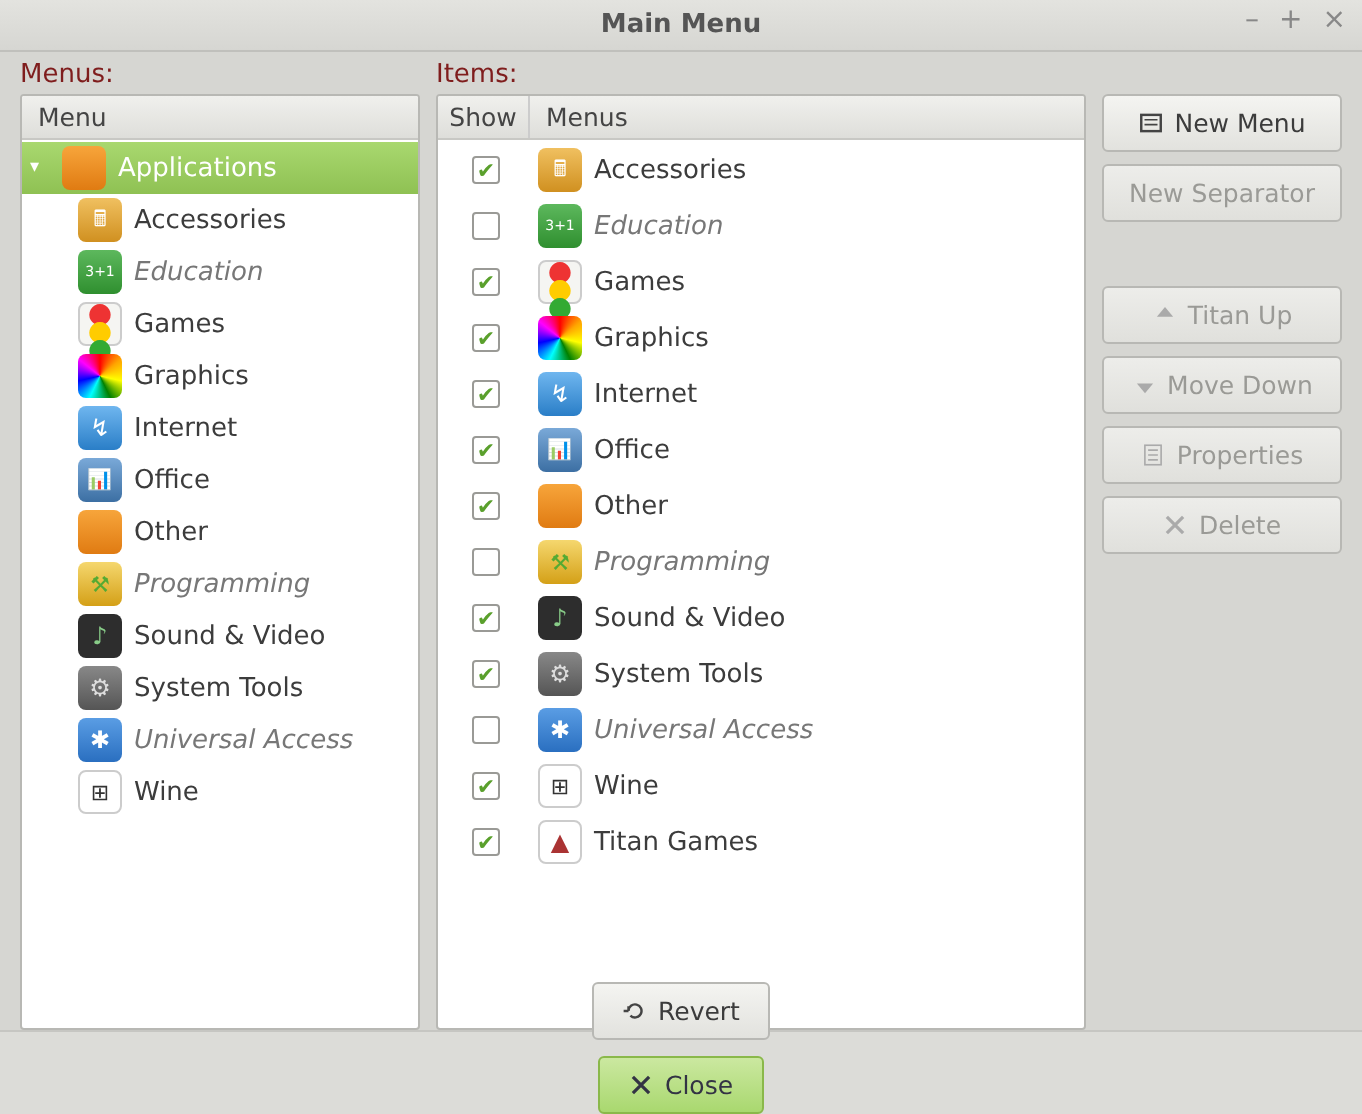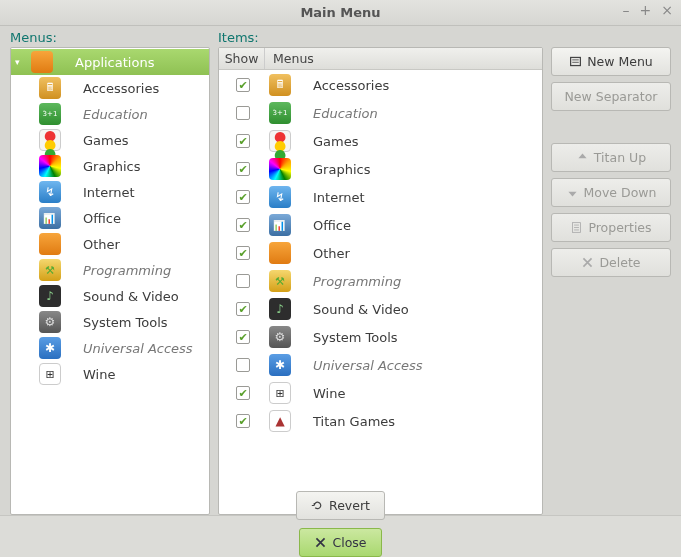--- a/index.html
+++ b/index.html
@@ -4,21 +4,21 @@
   <style>
     * { box-sizing: border-box; margin: 0; padding: 0; font-family: "DejaVu Sans", "Liberation Sans", sans-serif; }
     body { background: #d6d6d2; width: 681px; height: 557px; overflow: hidden; font-size: 13px; color: #3c3c3c; }
     .window { display: flex; flex-direction: column; height: 100%; }
     .titlebar { height: 26px; background: linear-gradient(#e3e3df, #d6d6d2); display: flex; align-items: center; justify-content: center; position: relative; border-bottom: 1px solid #c0c0bc; }
     .titlebar .title { font-weight: bold; color: #555; }
     .win-controls { position: absolute; right: 8px; top: 2px; display: flex; gap: 10px; color: #888; font-size: 14px; }
     .win-controls span { cursor: pointer; }
     .content { flex: 1; display: flex; flex-direction: column; padding: 4px 10px 0 10px; }
     .headers { display: flex; gap: 8px; }
-    .col-label { color: #0f766e; margin-bottom: 2px; }
+    .col-label { color: #7f1d1d; margin-bottom: 2px; }
     .menus-label { width: 200px; }
     .items-label { flex: 1; }
     .main-area { flex: 1; display: flex; gap: 8px; min-height: 0; }
     .panel { background: #fff; border: 1px solid #b8b8b4; border-radius: 2px; overflow: auto; }
     .menus-panel { width: 200px; }
     .items-panel { flex: 1; }
     .right-pane { width: 120px; display: flex; flex-direction: column; gap: 6px; padding-top: 0; }
     .btn { background: linear-gradient(#f4f4f1, #e2e2de); border: 1px solid #b8b8b4; border-radius: 3px; padding: 6px 6px; font-size: 12.5px; color: #3c3c3c; display: flex; align-items: center; justify-content: center; gap: 5px; cursor: pointer; }
     .btn.disabled { color: #9a9a96; cursor: default; background: linear-gradient(#ededea,#e0e0dc); }
     .btn.mint { background: linear-gradient(#cbe8a0,#a9d86f); border-color: #8ab84a; color: #334; }
@@ -28,21 +28,21 @@
     .menus-panel .tree-header .th { flex: 1; border-right: none; }
     .th-show { width: 46px; justify-content: center; }
     .th-item { flex: 1; border-right: none; }
     .tree-body { padding: 1px 0; }
     .menu-row { display: flex; align-items: center; height: 26px; padding: 0 4px; gap: 6px; cursor: pointer; }
     .menu-row.selected { background: linear-gradient(#a9d86f,#8fc153); color: #fff; }
     .menu-row.child { padding-left: 28px; }
     .expander { width: 10px; font-size: 9px; color: #555; }
     .menu-row.selected .expander { color: #fff; }
     .icon { width: 22px; height: 22px; border-radius: 4px; display: flex; align-items: center; justify-content: center; font-size: 12px; color: #fff; flex-shrink: 0; }
-    .label { white-space: nowrap; margin-left: 16px; }
+    .label { white-space: nowrap; }
     .label.italic { font-style: italic; color: #777; }
     .item-row { display: flex; align-items: center; height: 28px; padding: 0 4px; gap: 6px; }
     .chk-cell { width: 40px; display: flex; justify-content: center; }
     .chk { width: 14px; height: 14px; border: 1px solid #9a9a96; border-radius: 2px; background: #fff; display: flex; align-items: center; justify-content: center; cursor: pointer; }
     .chk.checked { background: #fff; }
     .chk.checked::after { content: "✔"; font-size: 11px; color: #5aa02c; line-height: 1; }
     .footer { height: 42px; display: flex; justify-content: flex-end; align-items: center; gap: 8px; padding: 0 12px; border-top: 1px solid #c6c6c2; background: #dcdcd8; flex-direction: column; }
     .footer .btn { padding: 6px 14px; }
     
     .ic-apps { background: linear-gradient(#f7a53b,#e07b12); }
@@ -88,20 +88,23 @@
 
   <div class="content">
     <div class="headers">
       <div class="col-label menus-label">Menus:</div>
       <div class="col-label items-label">Items:</div>
     </div>
 
     <div class="main-area">
 
       <div class="panel menus-panel">
+        <div class="tree-header">
+          <div class="th">Menu</div>
+        </div>
         <div class="tree-body" id="menus-body">
             <div class="menu-row selected">
               <span class="expander">▾</span>
               <div class="icon ic-apps"></div>
               <span class="label">Applications</span>
             </div>
             <div class="menu-row child">
               <div class="icon ic-acc"></div>
               <span class="label">Accessories</span>
             </div>

